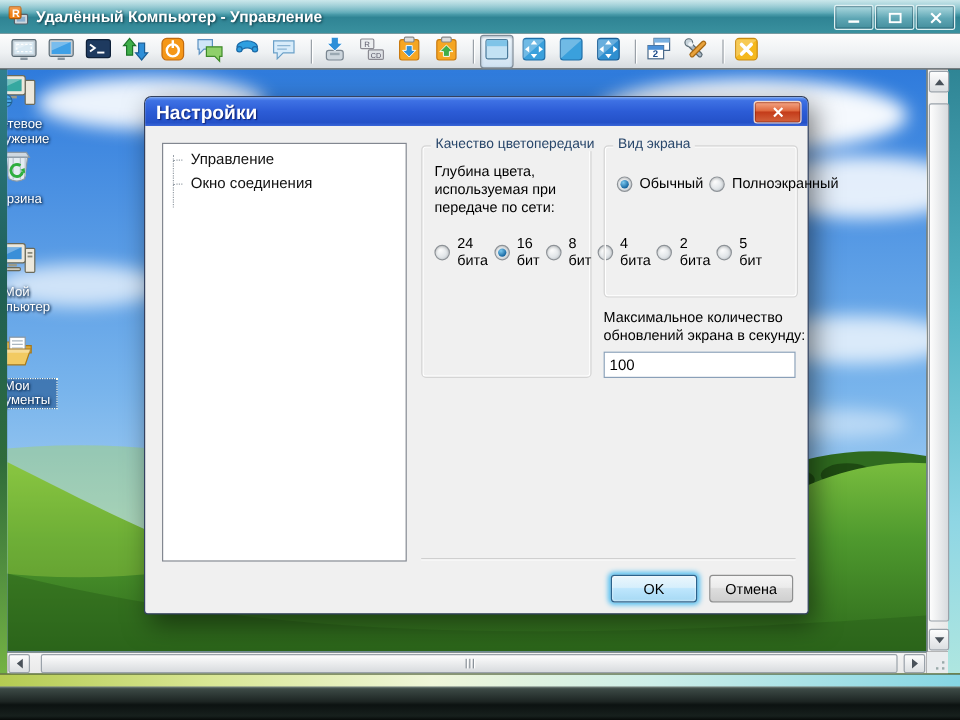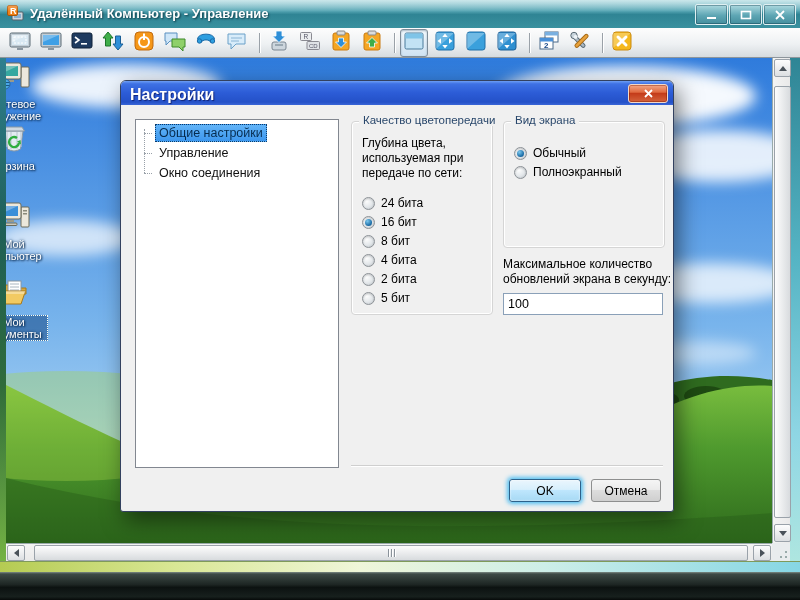--- a/index.html
+++ b/index.html
@@ -69,21 +69,21 @@
   .nav-line{position:absolute;left:8px;top:9px;height:44px;border-left:1px dotted #98a0a8;}
   .nav-item{display:flex;align-items:center;height:20px;font-size:12.5px;color:#111;}
   .nav-item::before{content:"";width:8px;border-top:1px dotted #98a0a8;margin-left:8px;margin-right:3px;}
   .nav-label{padding:1px 3px;border:1px solid transparent;}
   .nav-item.selected .nav-label{background:linear-gradient(180deg,#62b4f8,#3d97ee);color:#062c50;border:1px dotted #0a3a6a;}
   .groupbox{position:absolute;border:1px solid #d5d5d5;border-radius:4px;box-shadow:inset 0 0 0 1px #fff;}
   .legend{position:absolute;top:-8px;left:7px;background:#f0f0f0;padding:0 4px;font-size:11.5px;color:#29476b;white-space:nowrap;}
   .gb-color{left:230px;top:40px;width:140px;height:192px;}
   .gb-view{left:382px;top:40px;width:160px;height:125px;}
   .depth-label{position:absolute;left:10px;top:14px;width:118px;line-height:15px;font-size:12px;color:#000;}
-  .radios{position:absolute;display:flex;flex-direction:column;gap:5px;}
+  .radios{position:absolute;display:flex;gap:5px;}
   .radio-row{display:flex;align-items:center;gap:6px;min-height:14px;font-size:12px;color:#000;}
   .radio{position:relative;flex:0 0 auto;width:13px;height:13px;border-radius:50%;border:1px solid #8d9297;box-sizing:border-box;
     background:radial-gradient(circle at 35% 30%,#fdfdfd,#e3e7ea 55%,#bcc2c8 100%);box-shadow:inset 0 1px 2px rgba(0,0,0,.18);}
   .radio.checked::after{content:"";position:absolute;left:2px;top:2px;right:2px;bottom:2px;border-radius:50%;
     background:radial-gradient(circle at 35% 30%,#7cc8ee,#1e6fa8 65%,#124e7c 100%);}
   .fps-label{position:absolute;left:382px;top:176px;width:175px;font-size:12px;line-height:15px;color:#000;}
   .fps-input{position:absolute;left:382px;top:212px;width:160px;height:22px;border:1px solid #8aa0b8;background:#fff;
     font-family:"Liberation Sans",sans-serif;font-size:12.5px;padding:0 0 0 4px;box-sizing:border-box;}
   .sepline{position:absolute;left:230px;top:384px;width:312px;height:1px;background:#cfcfcf;box-shadow:0 1px 0 #fff;}
   .btn{position:absolute;top:398px;height:21px;border-radius:3px;font-size:12px;display:flex;align-items:center;justify-content:center;cursor:default;}
@@ -392,23 +392,20 @@
       <span class="dlg-close">
         <svg width="11" height="9">
             <path d="M2,1 L9,8 M9,1 L2,8" stroke="#fff" stroke-width="1.8"></path>
           </svg>
         </span>
     </div>
 
     <div class="listbox">
       <span class="nav-line"></span>
       <div id="navitems" style="padding-top:3px;">
-          <div class="nav-item selected">
-            <span class="nav-label">Общие настройки</span>
-          </div>
           <div class="nav-item">
             <span class="nav-label">Управление</span>
           </div>
           <div class="nav-item">
             <span class="nav-label">Окно соединения</span>
           </div>
         </div>
     </div>
 
     <div class="groupbox gb-color">

